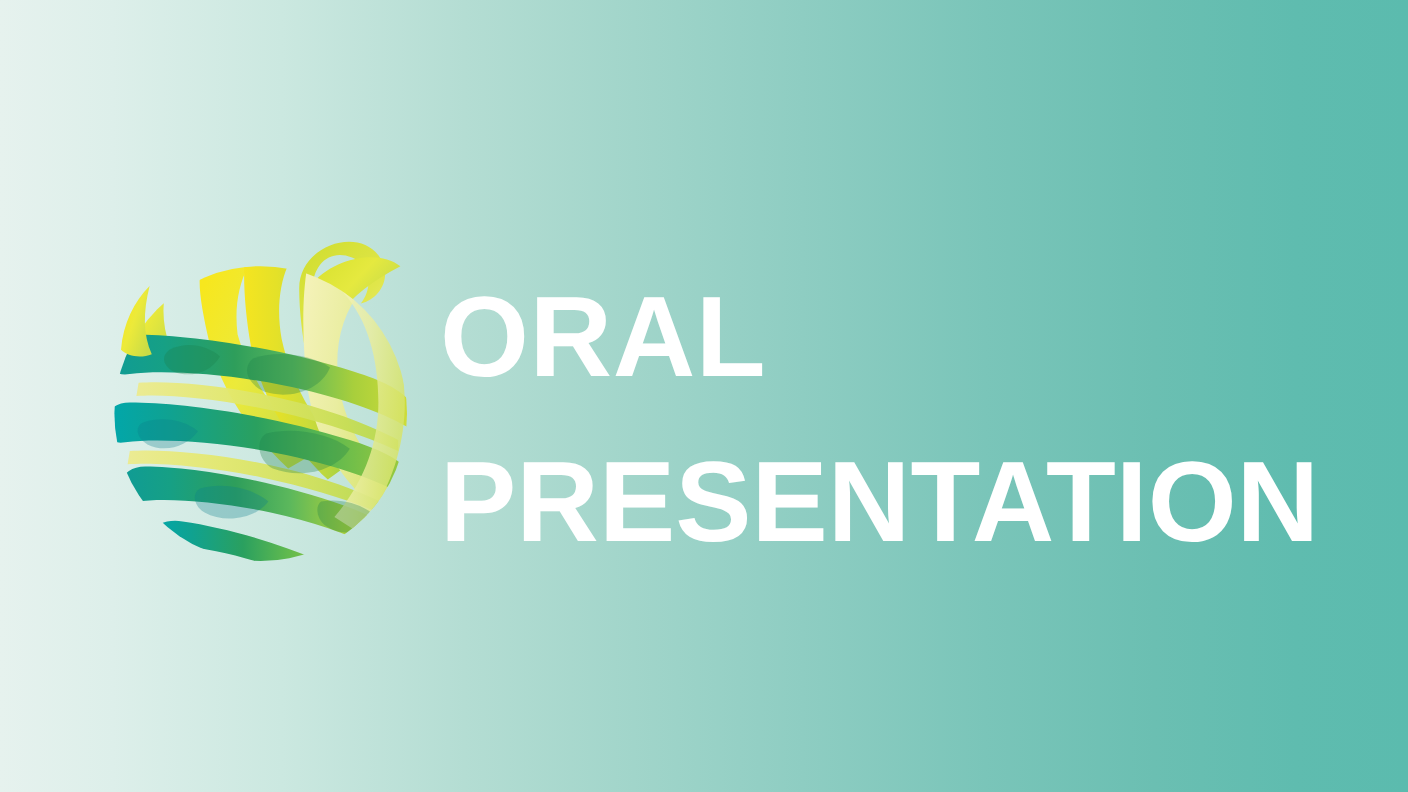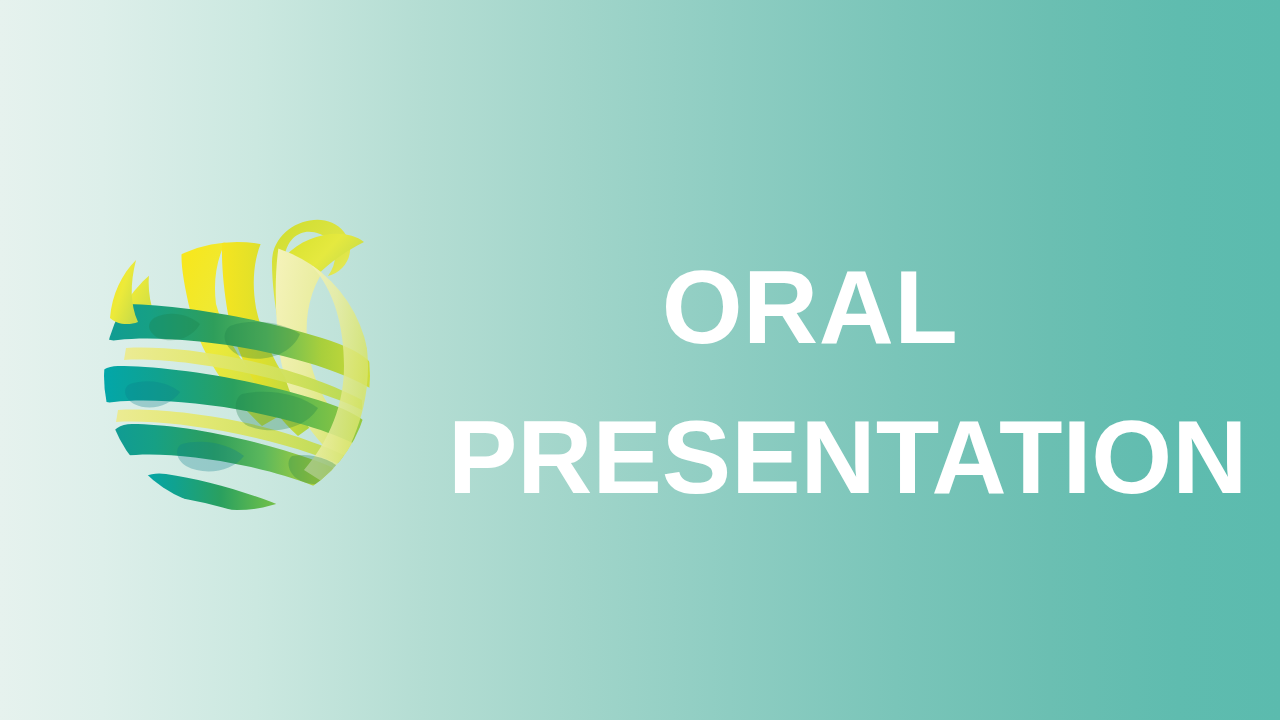--- a/index.html
+++ b/index.html
@@ -44,35 +44,33 @@
     height: 100%;
     overflow: visible;
   }
 
   
   #title-block {
     position: absolute;
     left: 400px;
     top: 232px;
     width: 820px;
-    text-align: center;
   }
   .title-line {
     color: #ffffff;
     font-family: "Liberation Sans", sans-serif;
     font-weight: bold;
     font-size: 104px;
     line-height: 150px;
     letter-spacing: 0.5px;
     white-space: nowrap;
     text-transform: uppercase;
   }
   .title-line.line-2 {
     letter-spacing: 0px;
-    margin-left: 48px;
   }
 </style>
 </head>
 <body>
 
 <div id="slide">
 
   <div id="logo-mark">
     <svg viewBox="0 0 284 320" xmlns="http://www.w3.org/2000/svg" aria-hidden="true">
       <defs>

